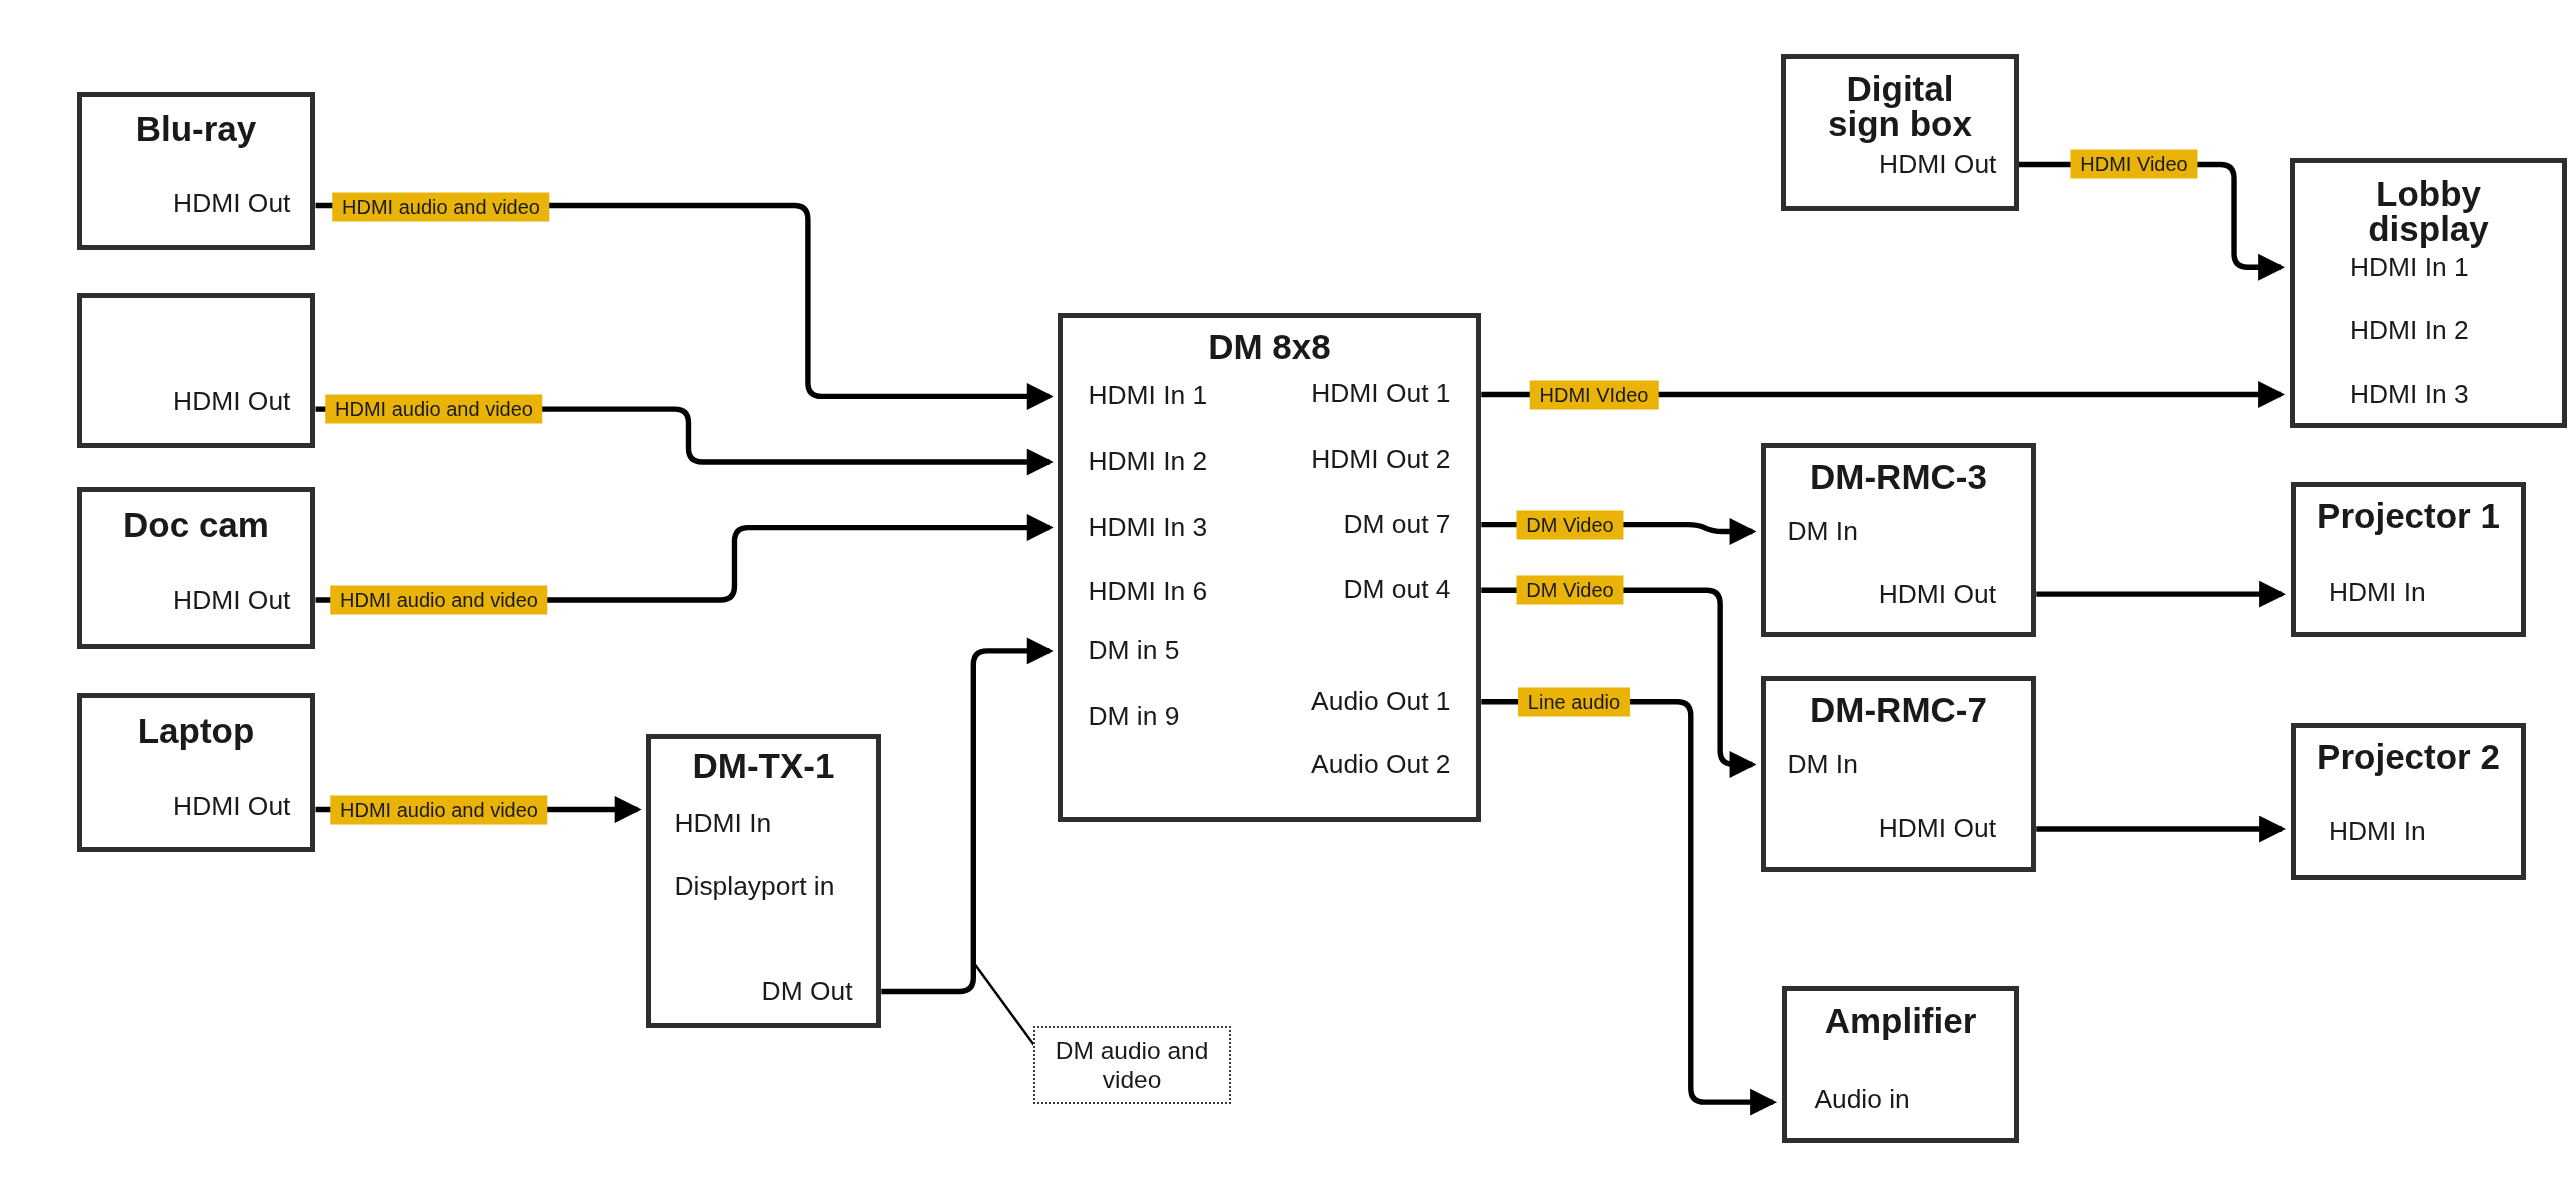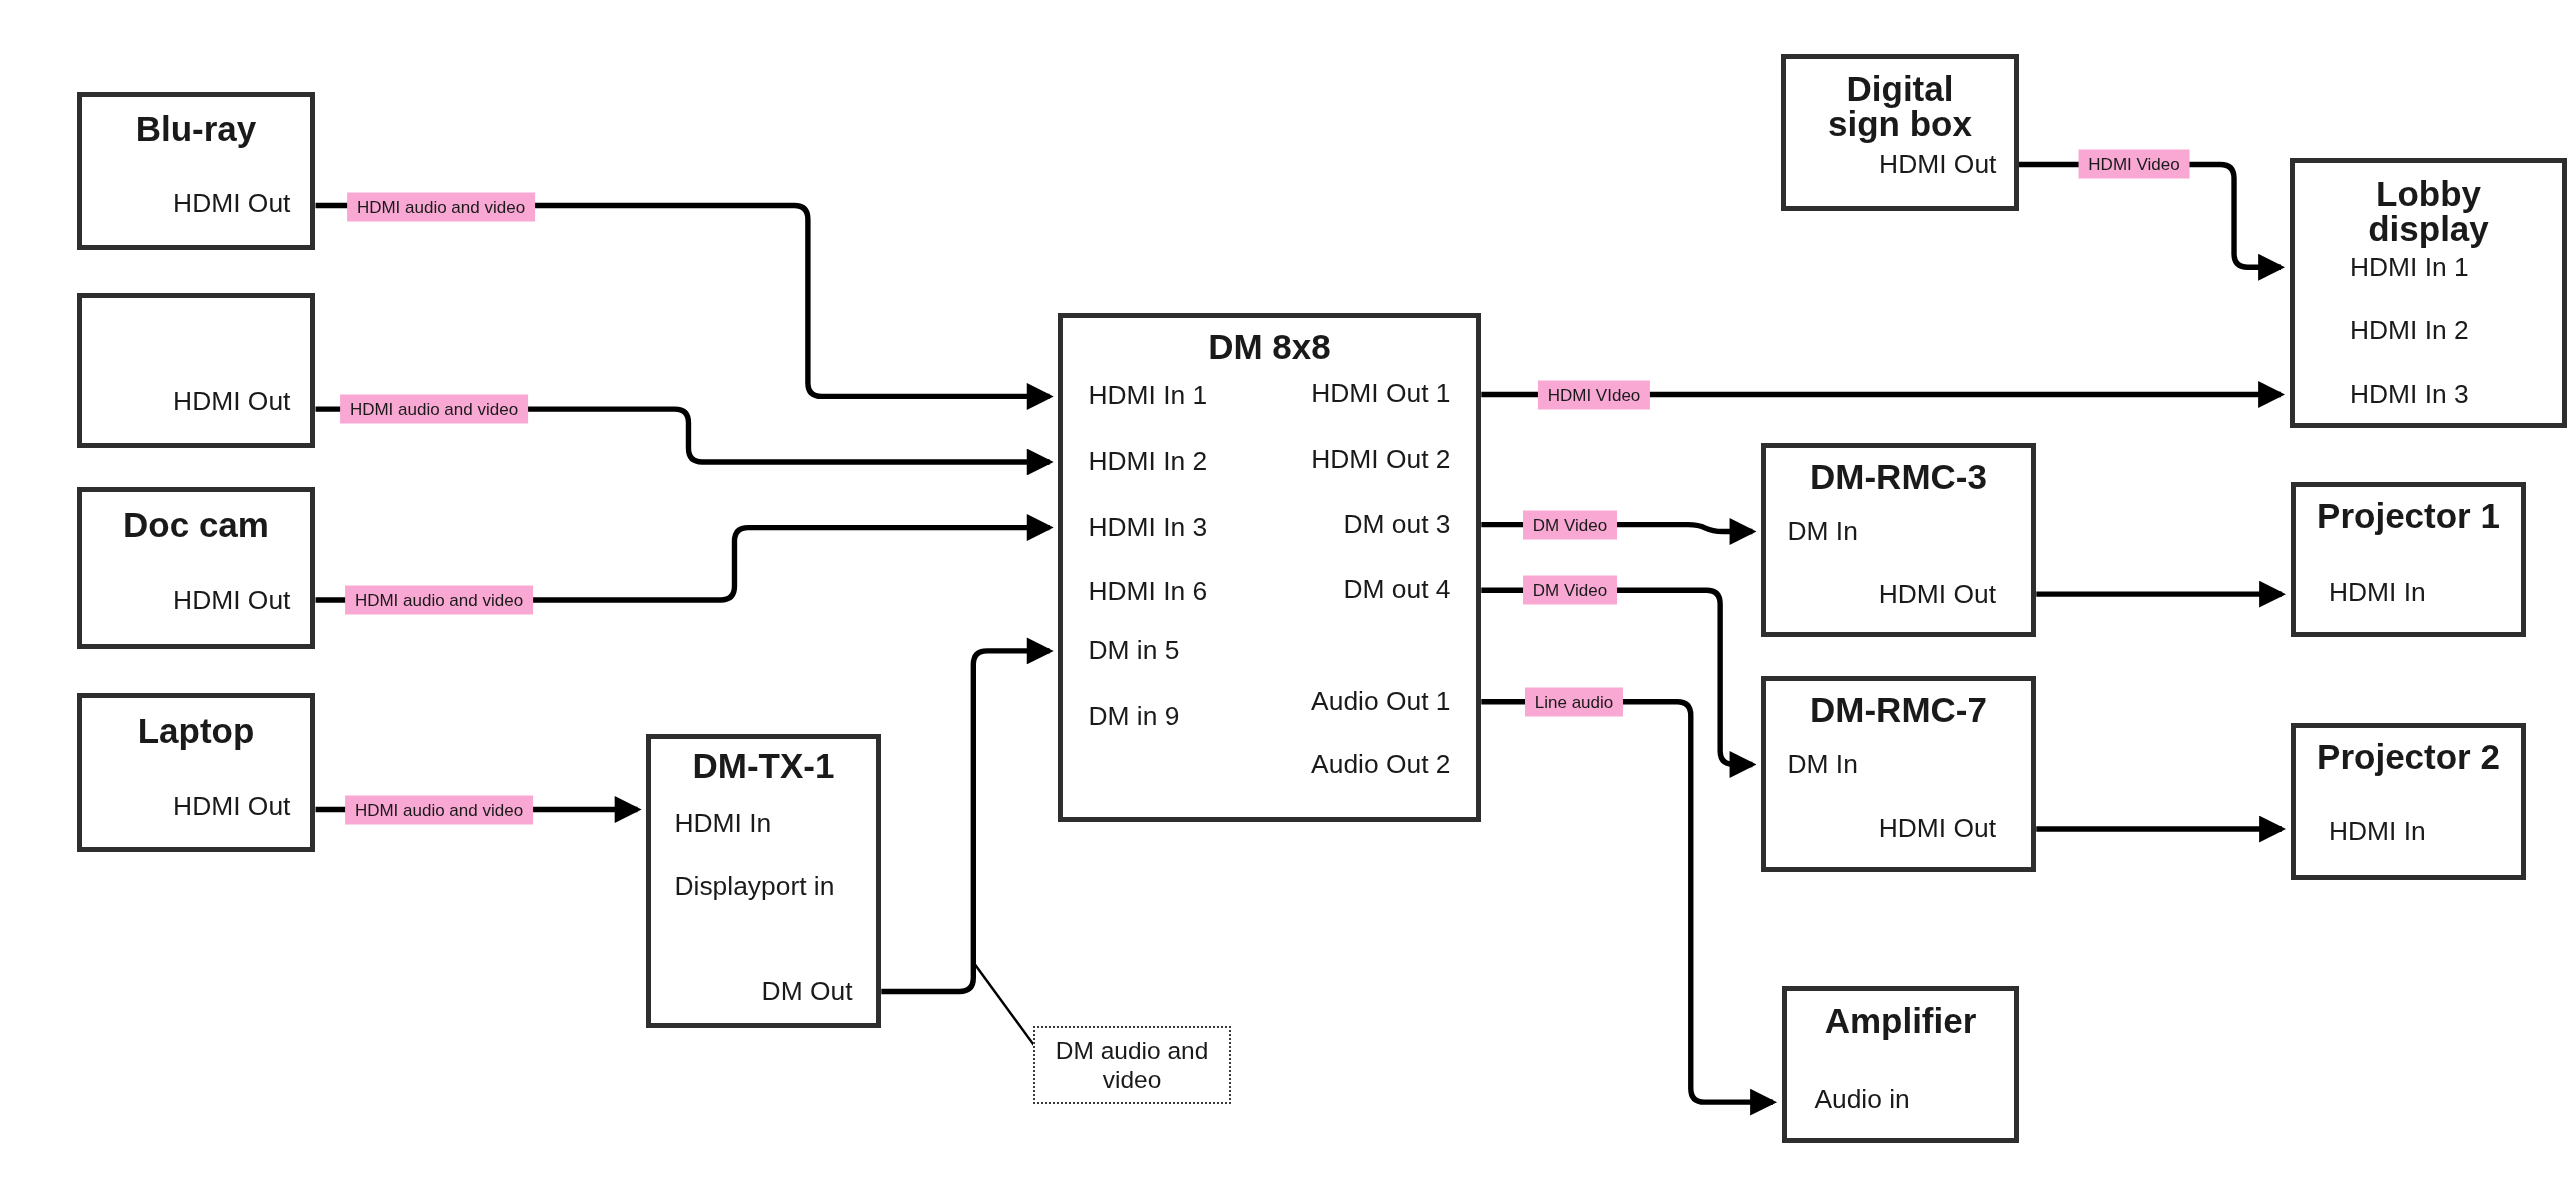--- a/index.html
+++ b/index.html
@@ -14,22 +14,22 @@
   }
   .node .title{
     position:absolute;left:0;width:100%;text-align:center;
     font-weight:bold;font-size:35px;line-height:35px;transform:translateY(-50%);
   }
   .node .title.narrow{left:50%;transform:translate(-50%,-50%);}
   .port{
     position:absolute;font-size:26.4px;white-space:nowrap;transform:translateY(-50%);
   }
   .clabel{
-    position:absolute;transform:translate(-50%,-50%);background:#f9a8d4;
-    font-size:17px;white-space:nowrap;padding:0 9.8px;line-height:29px;
+    position:absolute;transform:translate(-50%,-50%);background:#eab308;
+    font-size:20px;white-space:nowrap;padding:0 9.8px;line-height:29px;
   }
   .note{
     position:absolute;border:2.9px dotted #3a3a3a;box-sizing:border-box;
     display:flex;flex-direction:column;justify-content:center;
     text-align:center;font-size:24.5px;line-height:29px;background:#ffffff;
   }
   
   #n-bluray{left:77px;top:92px;width:238px;height:158px;}
   #n-wireless{left:77px;top:293px;width:238px;height:155px;}
   #n-doccam{left:77px;top:487px;width:238px;height:162px;}
@@ -156,21 +156,21 @@
 <div class="node" id="n-dm8x8">
   <div class="title">DM 8x8</div>
   <span class="port" id="p-dm8x8-in1">HDMI In 1</span>
   <span class="port" id="p-dm8x8-in2">HDMI In 2</span>
   <span class="port" id="p-dm8x8-in3">HDMI In 3</span>
   <span class="port" id="p-dm8x8-in4">HDMI In 6</span>
   <span class="port" id="p-dm8x8-in5">DM in 5</span>
   <span class="port" id="p-dm8x8-in6">DM in 9</span>
   <span class="port" id="p-dm8x8-out1">HDMI Out 1</span>
   <span class="port" id="p-dm8x8-out2">HDMI Out 2</span>
-  <span class="port" id="p-dm8x8-out3">DM out 3</span>
+  <span class="port" id="p-dm8x8-out3">DM out 7</span>
   <span class="port" id="p-dm8x8-out4">DM out 4</span>
   <span class="port" id="p-dm8x8-aout1">Audio Out 1</span>
   <span class="port" id="p-dm8x8-aout2">Audio Out 2</span>
 </div>
 
 <div class="node" id="n-signbox">
   <div class="title narrow">Digital sign box</div>
   <span class="port" id="p-signbox-out">HDMI Out</span>
 </div>
 

